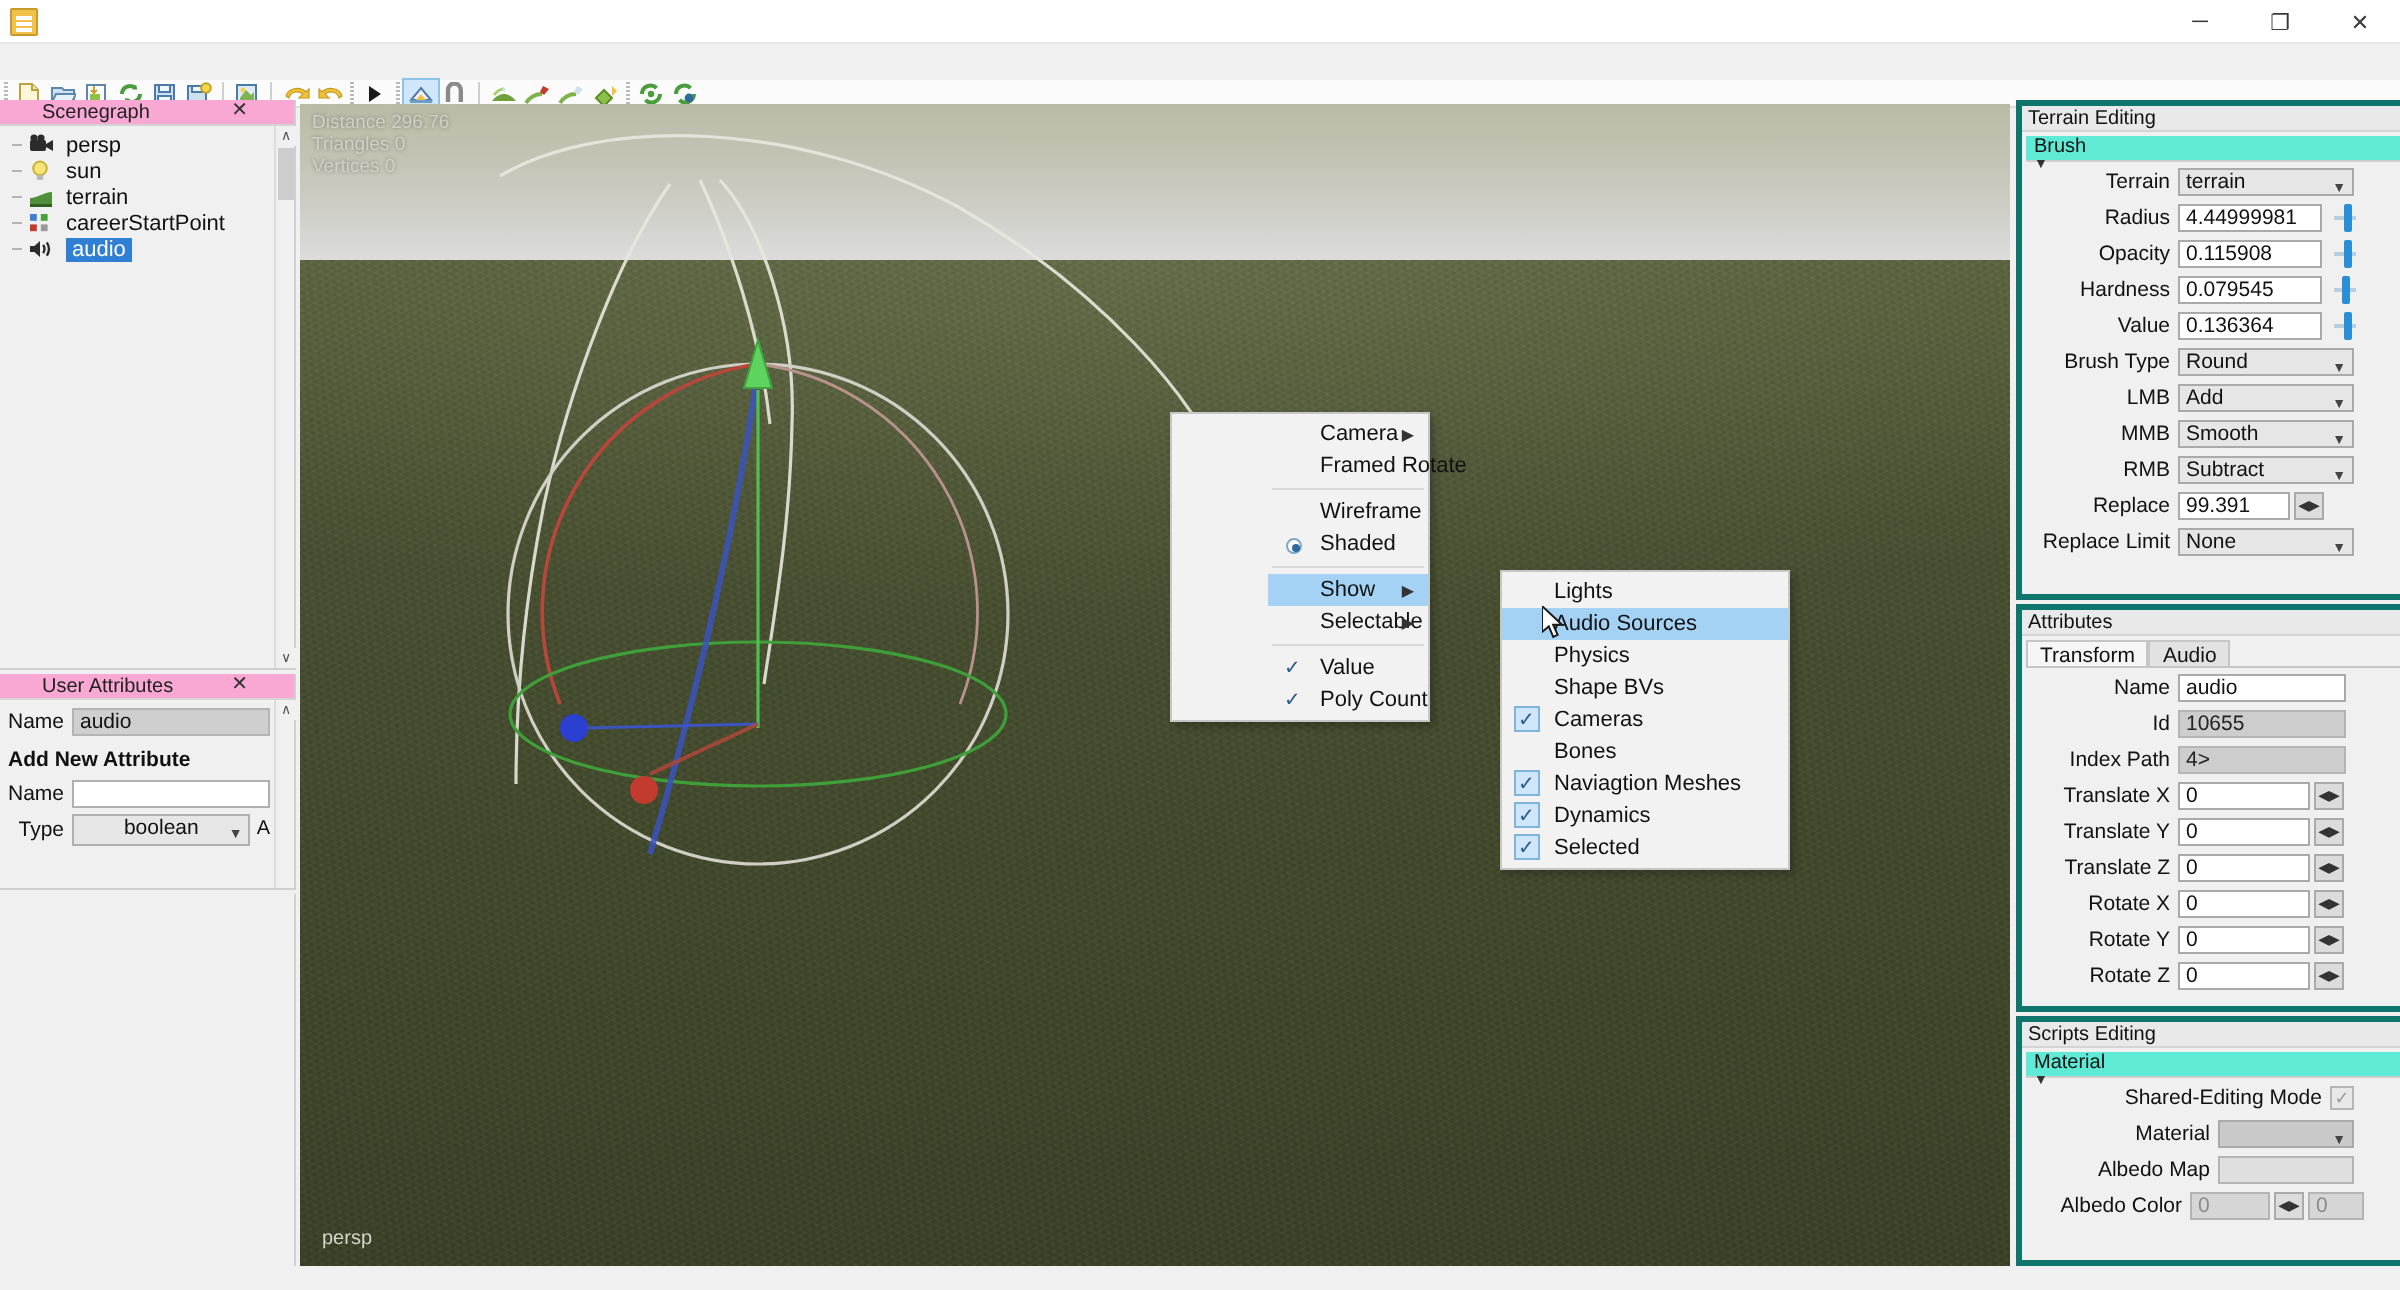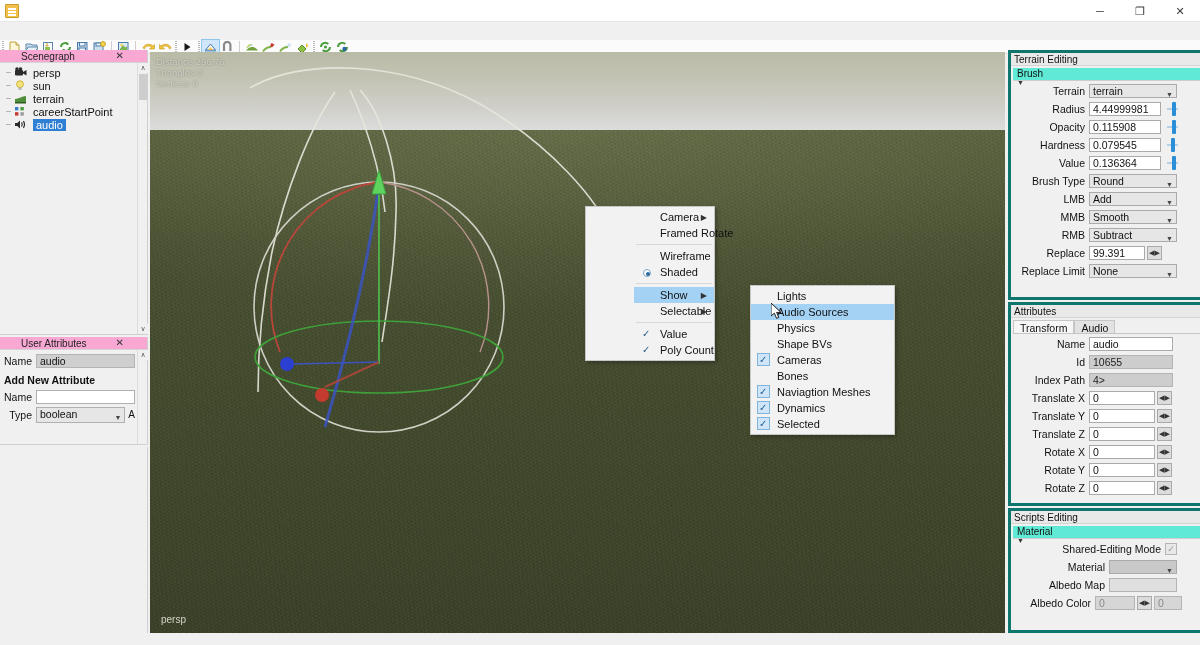--- a/index.html
+++ b/index.html
@@ -100,21 +100,21 @@
   .ua-row { display:flex; align-items:center; height:15px; margin-top:3px; padding-right:12px;}
   .ua-row .lab { width:36px; text-align:right; padding-right:4px; font-size:10.5px; color:#111;}
   .fld {
     height:14px; border:1px solid #b0b0b0; background:#fff; font-size:10.5px;
     padding:0 3px; line-height:13px; color:#111; flex:1; overflow:hidden; white-space:nowrap;
   }
   .fld.ro { background:#cfcfcf; border-color:#b4b4b4; }
   .sect-title { font-weight:bold; font-size:10.5px; margin:6px 0 1px 4px; color:#111; }
   .sel-box {
     height:16px; border:1px solid #b0b0b0; background:#e6e6e6; font-size:10.5px;
-    padding:0 3px; line-height:13px; color:#111; flex:1; position:relative;
+    padding:0 3px; line-height:13px; color:#111; flex:1; position:relative;text-align:center;
   }
   .sel-box .cv { position:absolute; right:3px; top:3px; font-size:7px; color:#444; }
 
   #leftbottom { position:absolute; left:0; top:447px; width:148px; height:186px; background:#f0f0f0; border-right:1px solid #cfcfcf;}
 
   
   #viewport {
     position:absolute; left:150px; top:52px; width:855px; height:581px;
     overflow:hidden; background:#3d4427;
   }

